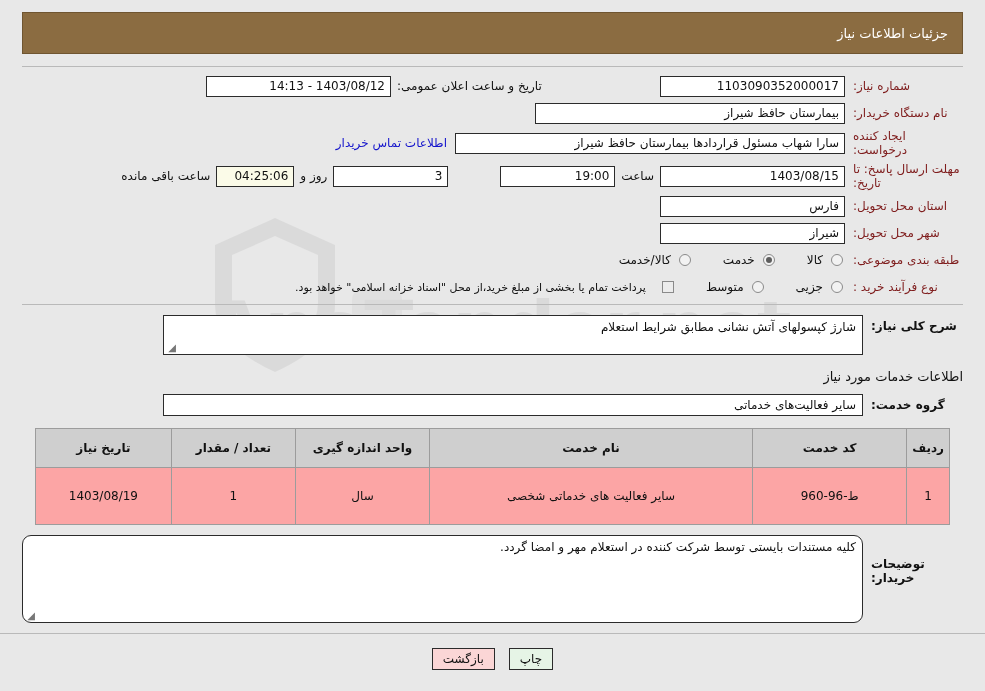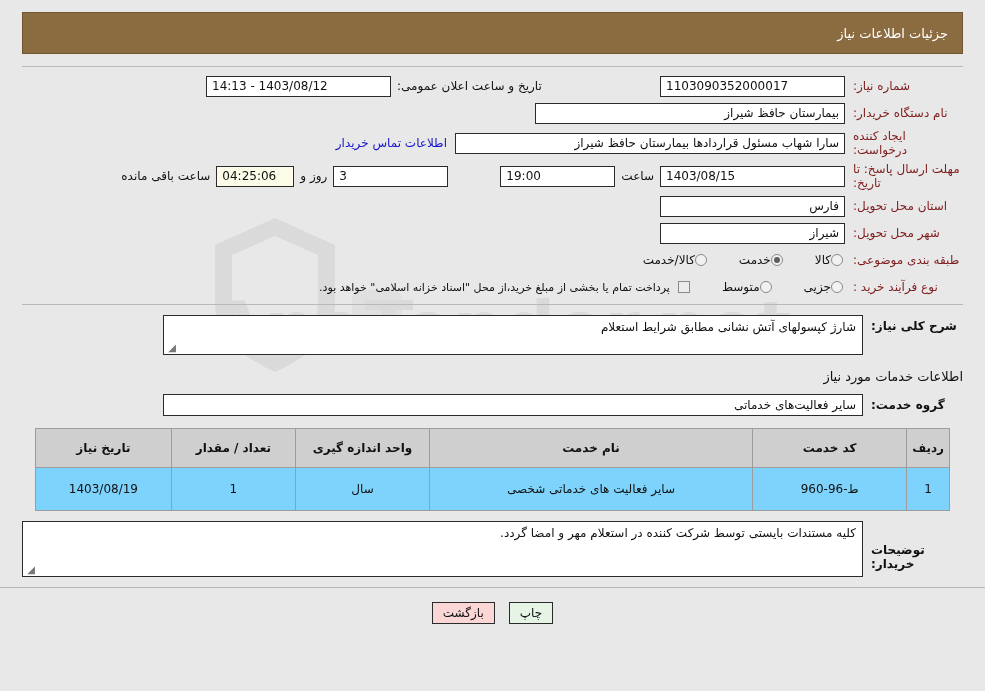--- a/index.html
+++ b/index.html
@@ -91,21 +91,21 @@
 
   
   .fld {
     border: 1px solid #2b2b2b;
     background: #ffffff;
     height: 21px;
     line-height: 19px;
     font-size: 12px;
     padding: 0 5px;
     box-sizing: border-box;
-    text-align: left;
+    text-align: right;
     color: #111;
     white-space: nowrap;
     overflow: hidden;
   }
   .fld.right { text-align: right; }
   .fld.cream { background: #fbfbe8; }
 
   .w-need-no   { width: 185px; margin-left: 17px; }
   .w-buyer     { width: 310px; }
   .w-creator   { width: 390px; }
@@ -134,21 +134,21 @@
   
   .radio-group {
     display: flex;
     align-items: center;
     gap: 6px;
     padding-right: 2px;
   }
   .radio-item {
     display: flex;
     align-items: center;
-    gap: 0;
+    gap: 8px;
     margin-left: 26px;
     white-space: nowrap;
   }
   .radio {
     width: 12px;
     height: 12px;
     border-radius: 50%;
     border: 1px solid #8a8a8a;
     background: #f2f2f2;
     box-sizing: border-box;
@@ -210,21 +210,21 @@
   .textarea .grip {
     position: absolute;
     left: 2px;
     bottom: 1px;
     width: 10px; height: 10px;
     color: #777;
     font-size: 10px;
     line-height: 10px;
   }
   .ta-desc { width: 700px; height: 40px; }
-  .ta-notes { width: 855px; height: 56px; }
+  .ta-notes { width: 855px; height: 88px; border-radius: 9px; }
 
   .section-title {
     font-weight: normal;
     font-size: 13px;
     margin: 14px 22px 0 22px;
     text-align: right;
   }
 
   .svc-row {
     display: flex;
@@ -266,24 +266,24 @@
     background: #cfcfcf;
     border: 1px solid #9c9c9c;
     font-weight: bold;
     font-size: 12px;
     height: 26px;
     padding: 6px 4px;
     text-align: center;
     color: #111;
   }
   table.items td {
-    background: #7dd3fc;
+    background: #fca5a5;
     border: 1px solid #9c9c9c;
     height: 24px;
-    padding: 9px 4px;
+    padding: 16px 4px;
     text-align: center;
     font-size: 12px;
     color: #111;
   }
   .c-radif { width: 34px; }
   .c-code  { width: 150px; }
   .c-name  { width: 330px; }
   .c-unit  { width: 130px; }
   .c-qty   { width: 120px; }
   .c-date  { width: 130px; }

